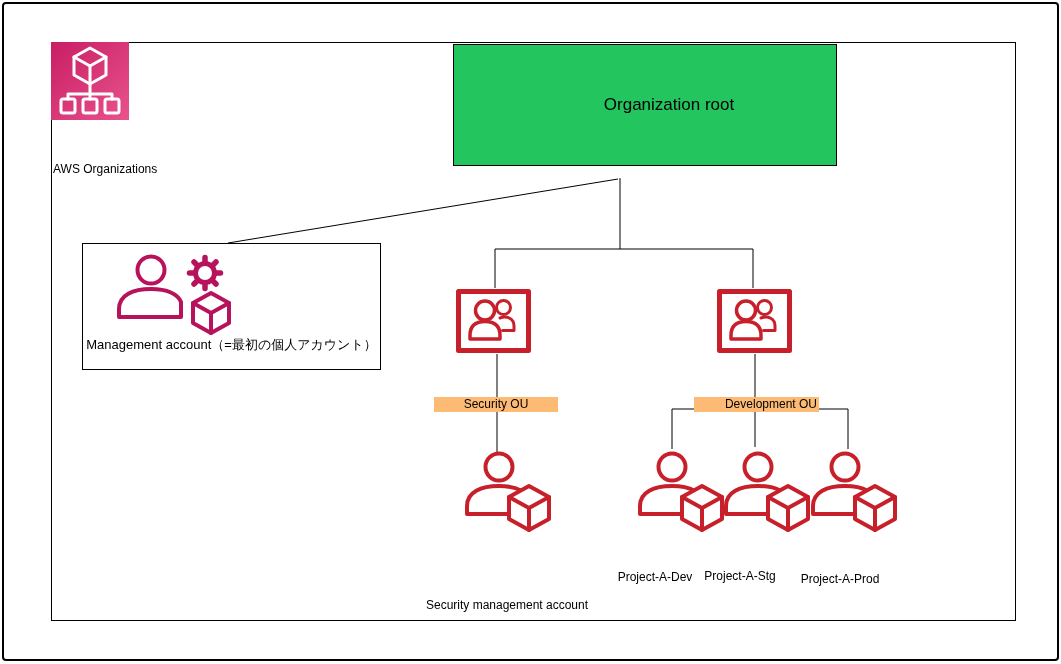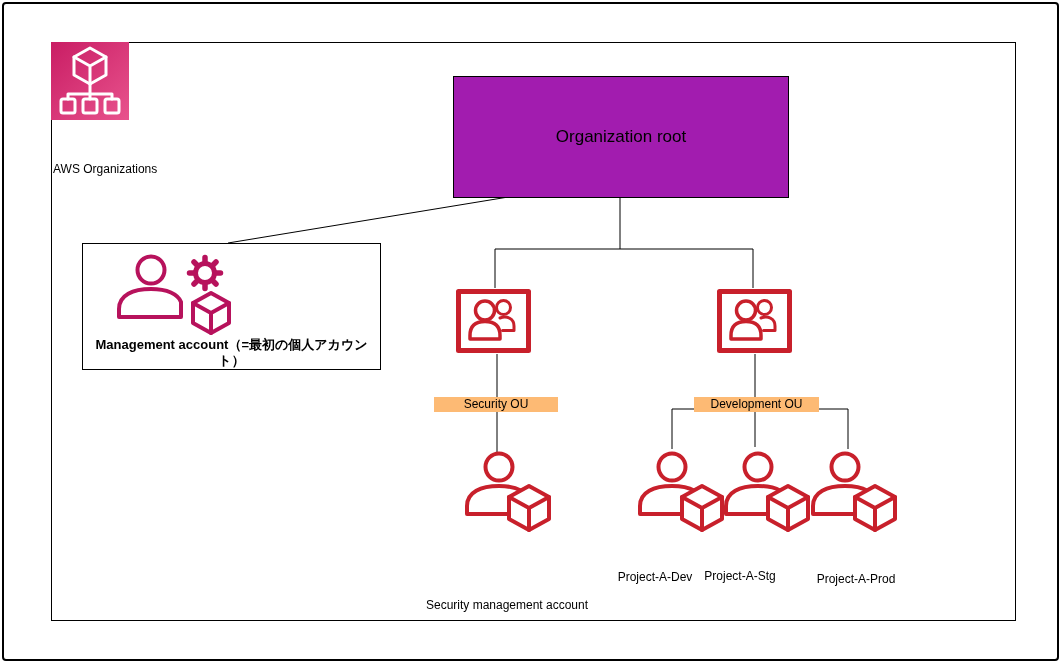--- a/index.html
+++ b/index.html
@@ -14,40 +14,40 @@
   body{font-family:"Liberation Sans",sans-serif;color:var(--text);}
   .canvas{position:relative;width:1061px;height:664px;background:#fff;overflow:hidden;}
   .page-border{position:absolute;left:2px;top:2px;right:2px;bottom:3px;border:2px solid #000;border-radius:4px;z-index:0;}
   .org-frame{position:absolute;left:51px;top:42px;width:963px;height:577px;border:1px solid #000;background:transparent;z-index:0;}
   .connectors{position:absolute;left:0;top:0;z-index:1;pointer-events:none;}
   .badge{position:absolute;left:51px;top:42px;width:78px;height:78px;
          background:linear-gradient(135deg,var(--aws-pink-badge-start),var(--aws-pink-badge-end));z-index:3;}
   .badge svg{display:block;}
   .label{position:absolute;font-size:12px;line-height:15px;text-align:center;color:var(--text);z-index:2;white-space:nowrap;margin-top:36px;}
   .badge-label{left:53px;top:126px;width:150px;text-align:left;}
-  .root-node{position:absolute;left:453px;top:76px;width:334px;height:120px;border:1px solid #000;background:#a21caf;
-             display:flex;align-items:center;justify-content:center;font-size:17px;z-index:2;}
-  .mgmt-node{position:absolute;left:82px;top:243px;width:297px;height:125px;border:1px solid #000;background:#fff;z-index:2;font-weight:bold;}
+  .root-node{position:absolute;left:453px;top:44px;width:334px;height:120px;border:1px solid #000;background:#22c55e;
+             display:flex;align-items:center;justify-content:center;font-size:17px;z-index:2;padding-left:48px;}
+  .mgmt-node{position:absolute;left:82px;top:243px;width:297px;height:125px;border:1px solid #000;background:#fff;z-index:2;}
   .mgmt-icon{position:absolute;left:30px;top:9px;}
   .mgmt-label{position:absolute;left:0;right:0;top:93px;text-align:center;font-size:13px;line-height:16px;}
   .ou{position:absolute;width:75px;height:64px;z-index:2;}
   .security-ou{left:456px;top:289px;}
   .dev-ou{left:717px;top:289px;}
   .ou-label{background:#fdba74;padding:0 2px;}
   .lbl-security-ou{left:434px;top:361px;width:120px;}
-  .lbl-dev-ou{left:694px;top:361px;width:121px;}
+  .lbl-dev-ou{left:694px;top:361px;width:121px;text-align:right;}
   .acct{position:absolute;width:96px;height:86px;z-index:2;}
   .acct-security{left:459px;top:448px;}
   .acct-dev{left:632px;top:448px;}
   .acct-stg{left:718px;top:448px;}
   .acct-prod{left:805px;top:448px;}
   .lbl-sec-acct{left:422px;top:562px;width:170px;}
   .lbl-dev-acct{left:595px;top:534px;width:120px;}
   .lbl-stg-acct{left:680px;top:533px;width:120px;}
-  .lbl-prod-acct{left:796px;top:536px;width:120px;}
+  .lbl-prod-acct{left:780px;top:536px;width:120px;}
   .st{fill:none;stroke-linejoin:round;stroke-linecap:round;}
   .stroke-red{stroke:var(--aws-red);}
   .stroke-pink{stroke:var(--aws-pink);}
   .stroke-white{stroke:#fff;}
   .fill-white{fill:#fff;}
   .conn{stroke:var(--line);stroke-width:1;fill:none;}
 </style>
 </head>
 <body>
 

